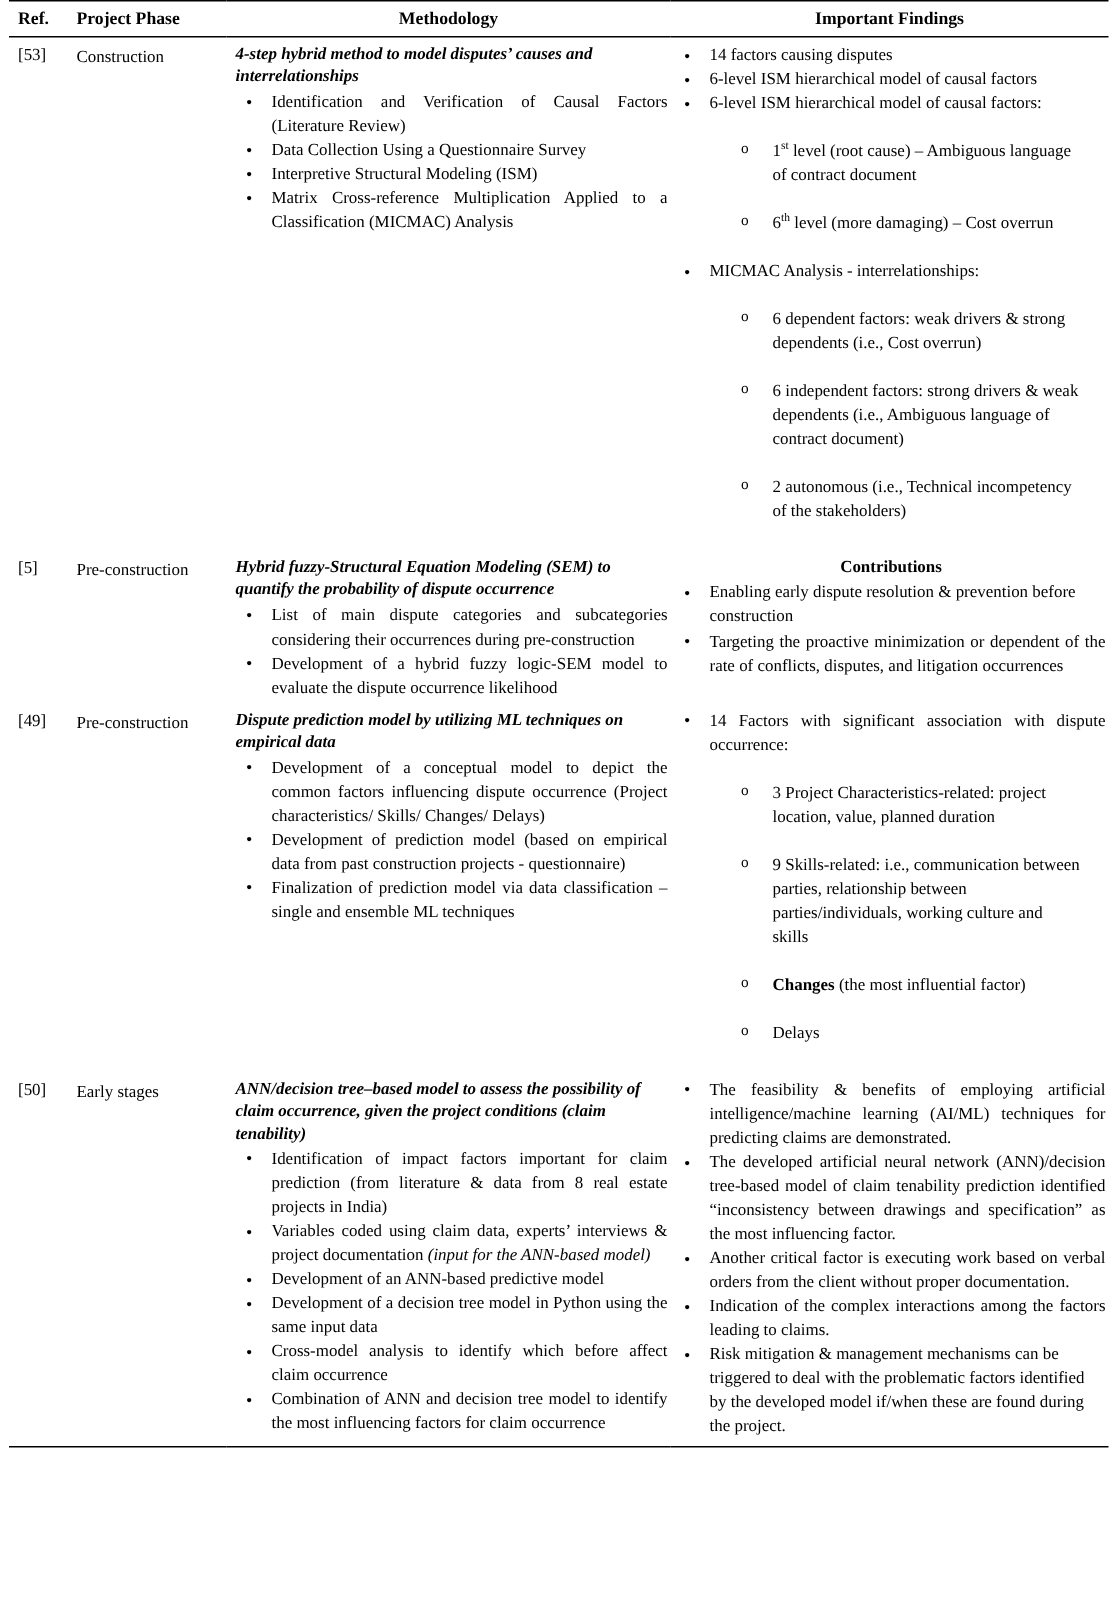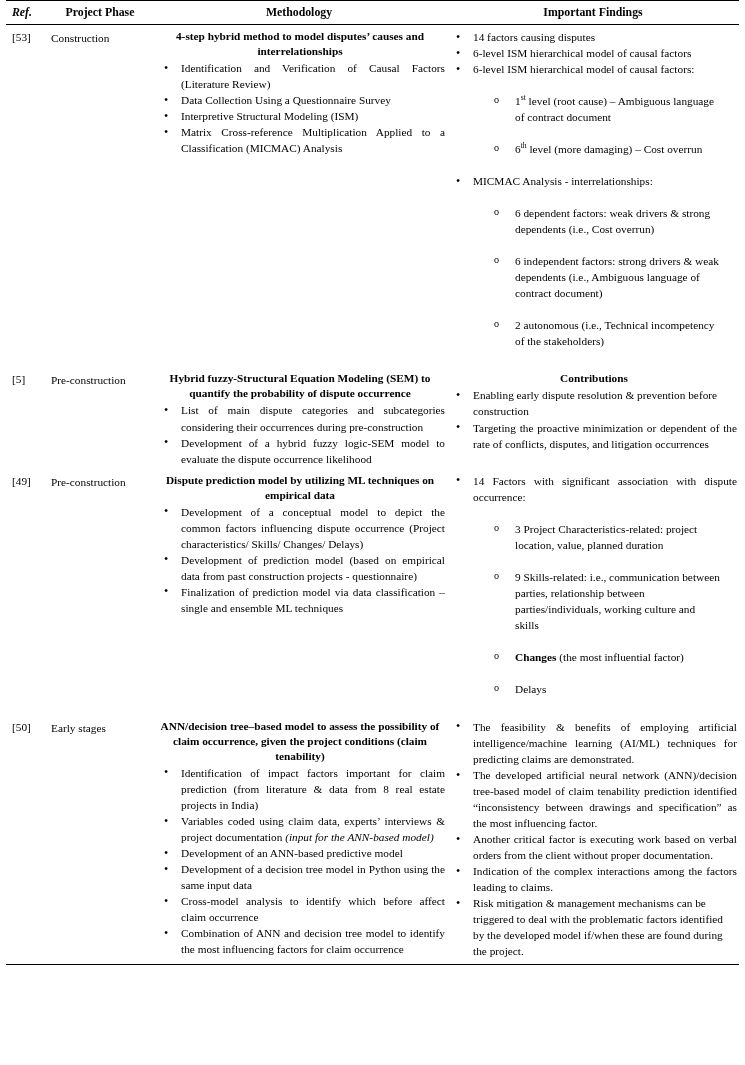--- a/index.html
+++ b/index.html
@@ -46,37 +46,38 @@
     padding-bottom: 5px;
     margin-top: 20px;
   }
 
   
   col.c-ref       { width: 40px; }
   col.c-phase     { width: 105px; }
   col.c-method    { width: 296px; }
   col.c-findings  { width: 292px; }
 
-  th.h-ref        { text-align: left;   padding-left: 6px !important; font-style: italic; }
-  th.h-phase      { text-align: center;   padding-left: 5px !important; }
+  th.h-ref        { text-align: left;   padding-left: 6px !important; }
+  th.h-phase      { text-align: left;   padding-left: 5px !important; }
   th.h-method     { text-align: center; }
   th.h-findings   { text-align: center; }
 
   td.cell-ref     { text-align: left; padding-left: 6px !important; padding-top: 6px !important; }
   td.cell-phase   { text-align: left; padding-left: 5px !important; padding-top: 6px !important; line-height: 1.32; }
   td.cell-method  { padding-left: 4px !important; padding-right: 2px !important; }
   td.cell-find    { padding-left: 4px !important; padding-right: 2px !important; font-family: Liberation Serif, serif; }
 
   
   .cell-heading {
     font-weight: bold;
-    text-align: center;
+    text-align: left;
     line-height: 1.33;
     margin: 0 0 1px 0;
     padding: 0 2px;
+    font-style: italic;
   }
   .contrib-heading {
     font-weight: bold;
     text-align: center;
     line-height: 1.33;
     margin: 0 0 1px 0;
   }
 
   
   ul.bl {

